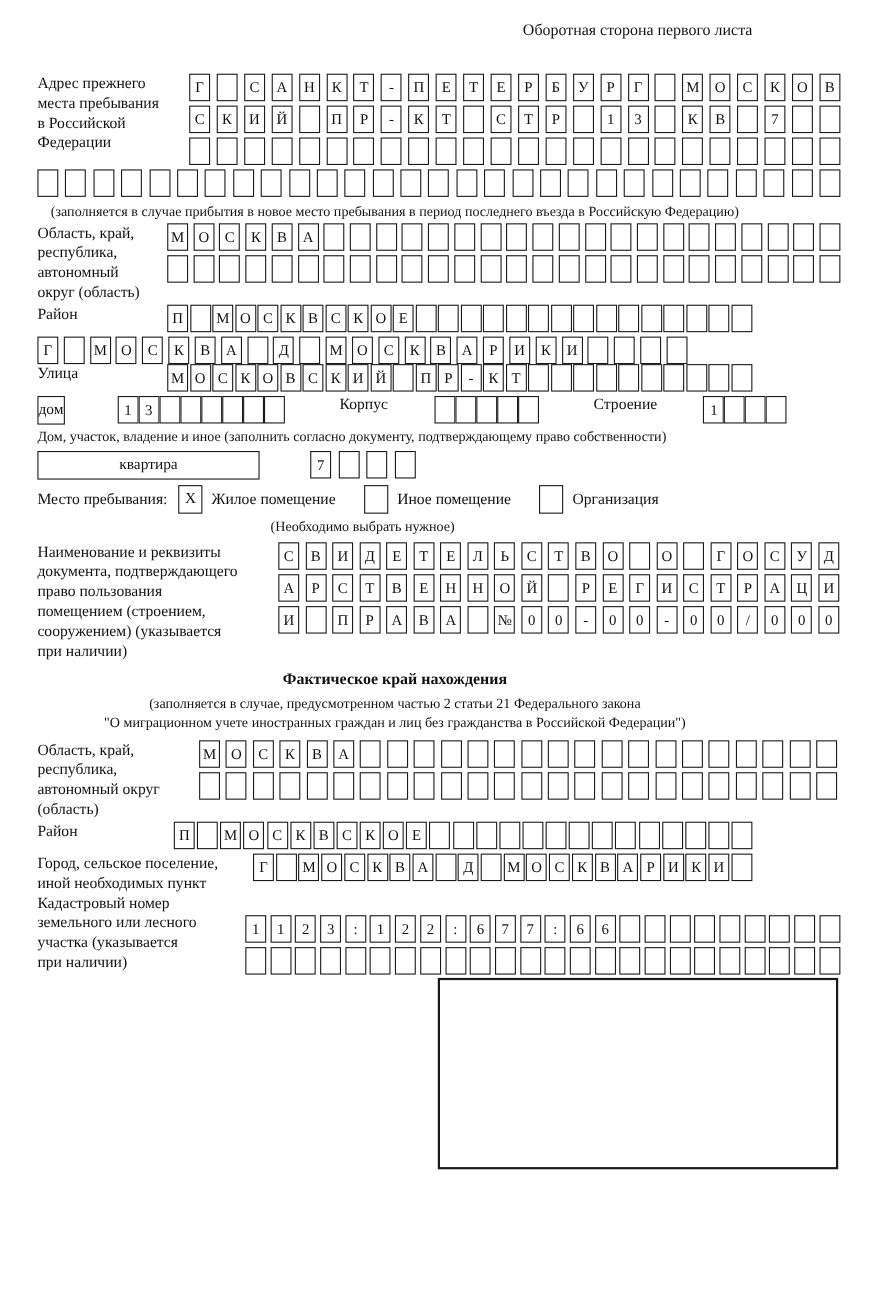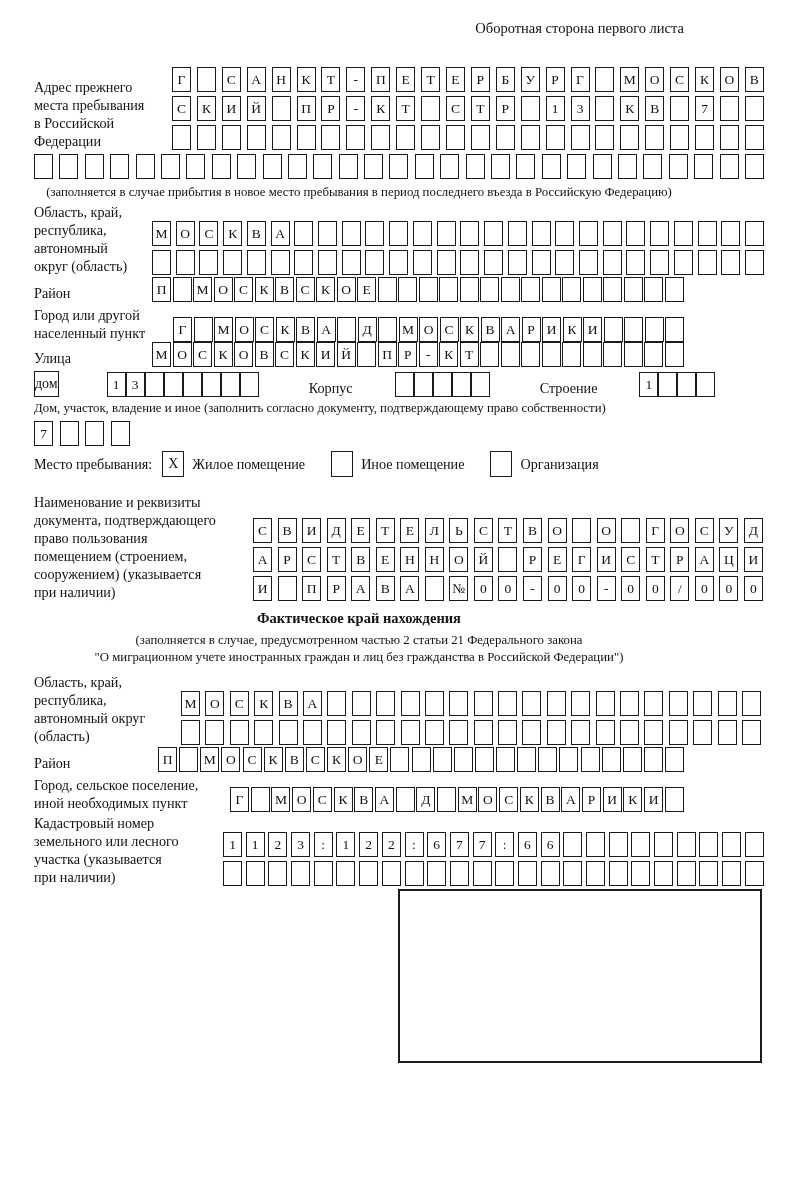--- a/index.html
+++ b/index.html
@@ -3,48 +3,48 @@
 <meta charset="utf-8">
 <style>
   html,body{margin:0;padding:0;background:#fff;}
   body{
     width:800px;height:1180px;overflow:hidden;
     font-family:"Liberation Serif","DejaVu Serif",serif;
     color:#111;
   }
   .page{padding:20px 24px 0 34px;box-sizing:border-box;width:708px;height:1180px;}
   .header-note{text-align:right;font-size:14.5px;margin-bottom:30px;}
-  .form-row{display:flex;align-items:flex-end;}
+  .form-row{display:flex;align-items:flex-start;}
   .label{font-size:14.2px;line-height:18px;white-space:pre-line;flex:0 0 auto;}
   .w138{width:138px}.w118{width:118px}.w139{width:139px}.w219{width:219px}
   .w147{width:147px}.w124l{width:124px}.w196{width:196px}.w189{width:189px}
   .rows{display:flex;flex-direction:column;row-gap:4px;}
   .boxrow{display:flex;justify-content:space-between;}
   .cell{
     width:19px;height:25px;box-sizing:border-box;border:1.8px solid #1a1a1a;
     display:inline-flex;align-items:center;justify-content:center;
     font-size:13.5px;line-height:1;background:#fff;flex:0 0 auto;
   }
   .w592{width:592px}.w730{width:730px}.w612{width:612px}.w591{width:591px}
   .w510{width:510px}.w580{width:580px}.w604{width:604px}.w532{width:532px}
   .w541{width:541px}.w180{width:180px}.w112{width:112px}.w96{width:96px}
   .note{font-size:12.8px;line-height:17px;}
   .note.center{text-align:center;}
   .section-title{text-align:center;font-weight:bold;font-size:15px;margin:7px 0 7px 0;}
   .addr-note{margin-top:5px;margin-bottom:2px;}
   .mb2{margin-bottom:2px}.mb4{margin-bottom:4px}
-  .dom-row{display:flex;align-items:flex-end;margin-top:4px;margin-bottom:3px;gap:36px;}
+  .dom-row{display:flex;align-items:flex-start;margin-top:4px;margin-bottom:3px;gap:36px;}
   .field-box{
     box-sizing:border-box;border:1.8px solid #1a1a1a;height:26px;
     display:flex;align-items:center;justify-content:center;font-size:14px;
   }
   .dom-box{width:160px;margin-right:12px;}
   .kv-box{width:202px;margin-right:10px;}
   .inline-label{font-size:14.2px;margin:0 6px 0 14px;}
-  .mesto-row{display:flex;align-items:center;margin-top:5px;margin-bottom:16px;font-size:14.2px;text-align:center;}
+  .mesto-row{display:flex;align-items:center;margin-top:5px;margin-bottom:4px;font-size:14.2px;text-align:center;}
   .checkbox{
     width:22px;height:26px;box-sizing:border-box;border:1.8px solid #1a1a1a;
     display:inline-flex;align-items:center;justify-content:center;font-size:14px;
     margin:0 8px 0 10px;flex:0 0 auto;
   }
   .checkbox.gap{margin-left:26px;}
   .mesto-note{margin-left:212px;margin-bottom:5px;}
   .doc-block{margin-top:3px;margin-bottom:2px;}
   .fact-title{text-align:center;font-weight:bold;font-size:14.5px;margin:9px 0 5px 0;}
   .fact-note{text-align:center;white-space:pre-line;margin-bottom:7px;}
@@ -276,22 +276,20 @@
         <span class="cell"></span>
         <span class="cell"></span>
         <span class="cell"></span>
         <span class="cell"></span>
         <span class="cell"></span>
         <span class="cell"></span>
       </div>
   </div>
 
   <div class="form-row">
-    <div class="label w139">Город или другой
-населенный пункт</div>
     <div class="boxrow w591">
         <span class="cell">Г</span>
         <span class="cell"></span>
         <span class="cell">М</span>
         <span class="cell">О</span>
         <span class="cell">С</span>
         <span class="cell">К</span>
         <span class="cell">В</span>
         <span class="cell">А</span>
         <span class="cell"></span>
@@ -370,37 +368,39 @@
     <div class="boxrow w96">
         <span class="cell">1</span>
         <span class="cell"></span>
         <span class="cell"></span>
         <span class="cell"></span>
       </div>
   </div>
   <div class="note mb4">Дом, участок, владение и иное (заполнить согласно документу, подтверждающему право собственности)</div>
 
   <div class="dom-row">
+    <div class="field-box kv-box">квартира</div>
     <div class="boxrow w96">
         <span class="cell">7</span>
         <span class="cell"></span>
         <span class="cell"></span>
         <span class="cell"></span>
       </div>
   </div>
 
   <div class="mesto-row">
     <span>Место пребывания:</span>
     <span class="checkbox">X</span>
     <span>Жилое помещение</span>
     <span class="checkbox gap"></span>
     <span>Иное помещение</span>
     <span class="checkbox gap"></span>
     <span>Организация</span>
   </div>
+  <div class="note mesto-note">(Необходимо выбрать нужное)</div>
 
   <div class="form-row doc-block">
     <div class="label w219">Наименование и реквизиты
 документа, подтверждающего
 право пользования
 помещением (строением,
 сооружением) (указывается
 при наличии)</div>
     <div class="rows">
       <div class="boxrow w510">

